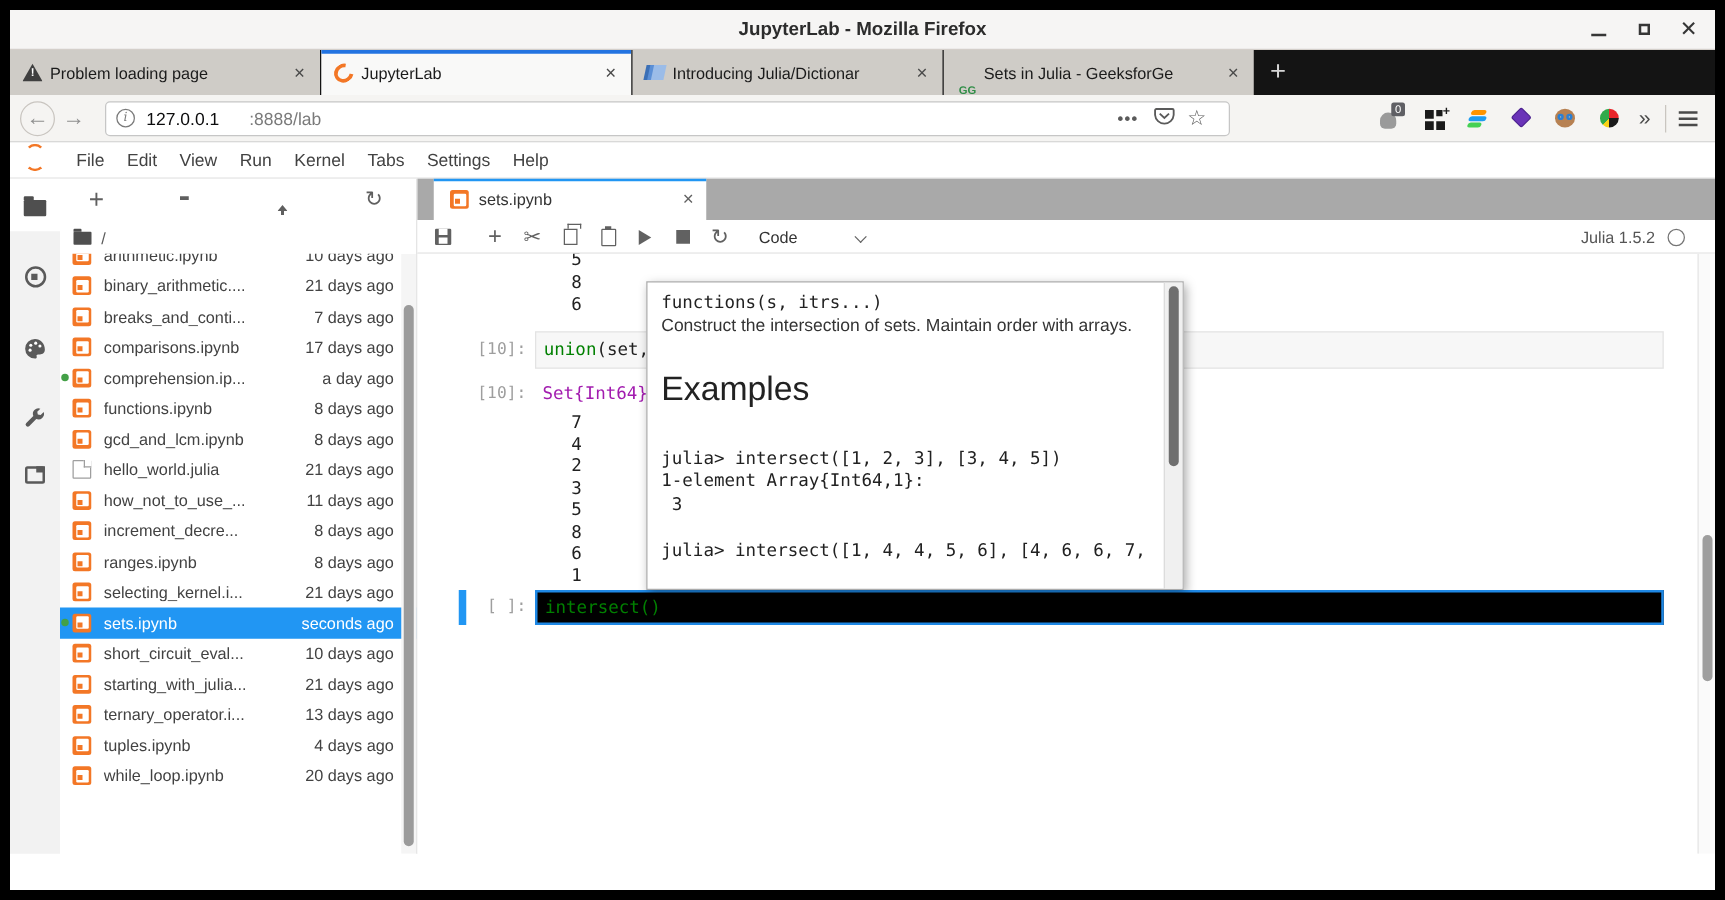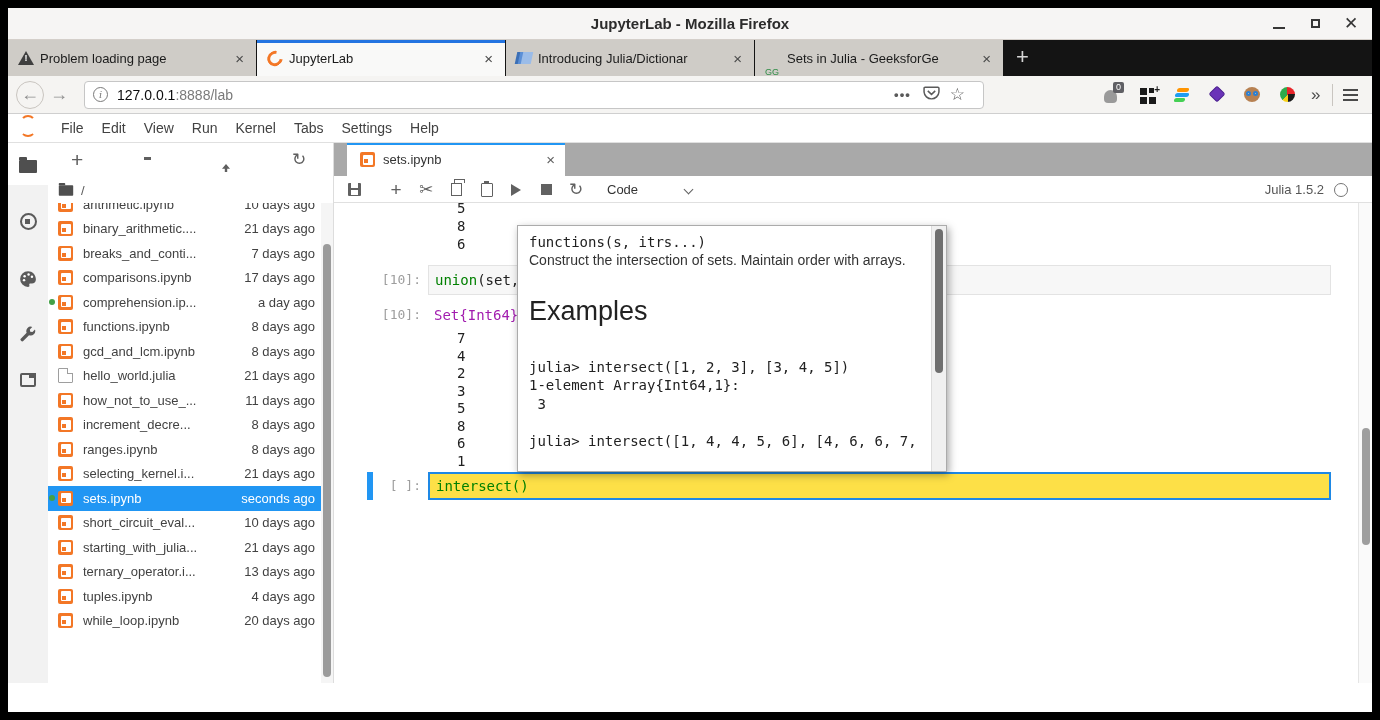--- a/index.html
+++ b/index.html
@@ -29,33 +29,33 @@
   .tbicon{width:16px;height:16px;flex:0 0 16px;position:relative;display:inline-block;}
   .tbicon.warn{clip-path:polygon(50% 6%,100% 94%,0 94%);background:#3f3f3f;}
   .tbicon.warn::after{content:"!";position:absolute;left:0;right:0;top:3px;text-align:center;
     color:#fff;font-size:9px;font-weight:700;}
   .tbicon.jup{border:3px solid #f37726;border-radius:50%;border-right-color:transparent;
     transform:rotate(-35deg);width:15px;height:15px;}
   .tbicon.wb i{position:absolute;width:10px;height:12px;background:#9bbce8;transform:skewX(-12deg);}
   .tbicon.wb i:nth-child(1){left:0;top:2px;background:#3b6fb6;}
   .tbicon.wb i:nth-child(2){left:3px;top:2px;background:#5b8fd6;}
   .tbicon.wb i:nth-child(3){left:6px;top:2px;background:#9bbce8;}
-  .tbicon.gfg{color:#2f8d46;font-weight:400;font-size:9px;line-height:16px;text-align:left;margin-top:28px;}
+  .tbicon.gfg{color:#2f8d46;font-weight:700;font-size:9px;line-height:16px;text-align:right;margin-top:28px;}
   .newtab{color:#d6d6d6;font-size:22px;line-height:34px;padding:0 12px;font-weight:400;}
 
   
   .navbar{height:38px;background:#f5f4f2;border-bottom:1px solid #cfcfcf;display:flex;align-items:center;padding:0 8px;}
   .navbtn{font-size:18px;color:#8f8f8f;width:30px;height:28px;display:flex;align-items:center;justify-content:center;}
   .navbtn.back{border:1px solid #c9c5c0;border-radius:50%;width:28px;background:#f5f4f2;}
   .urlbar{width:900px;height:28px;background:#fff;border:1px solid #c6c6c6;border-radius:4px;margin-left:10px;
     display:flex;align-items:center;padding:0 8px;}
   .uinfo{width:15px;height:15px;border:1px solid #7a7a7a;border-radius:50%;color:#7a7a7a;font-size:10px;
     display:flex;align-items:center;justify-content:center;font-style:italic;font-family:"DejaVu Serif",serif;}
   .uhost{font-size:14px;color:#0c0c0d;margin-left:9px;}
-  .upath{font-size:14px;color:#7a7a7a;}
+  .upath{font-size:14px;color:#7a7a7a;margin-left:24px;}
   .usp{flex:1;}
   .udots{color:#5a5a5a;font-size:13px;letter-spacing:1px;margin-right:12px;font-weight:700;}
   .upocket svg,.ustar{margin-right:10px;}
   .ustar{font-size:17px;color:#5a5a5a;}
   .extzone{display:flex;align-items:center;margin-left:120px;gap:17px;}
   .ext{position:relative;width:18px;height:18px;display:inline-block;}
   .ext.badge0 i{position:absolute;left:0;bottom:1px;width:13px;height:13px;background:#9a9a9a;border-radius:50% 50% 4px 4px;}
   .ext.badge0 b{position:absolute;right:-2px;top:-4px;background:#5f5f64;color:#fff;font-size:9px;font-weight:400;
     padding:0 3px;border-radius:2px;line-height:11px;}
   .ext.grid i{position:absolute;width:7px;height:7px;background:#1a1a1a;}
@@ -173,21 +173,21 @@
   .prompt{width:87px;margin-right:7px;text-align:right;font-size:13px;line-height:30px;color:#9e9e9e;flex:0 0 87px;}
   .inbox{width:903px;height:30px;background:#f7f7f7;border:1px solid #e3e3e3;font-size:14px;line-height:28px;padding:0 6px;color:#212121;}
   .kwgreen{color:#008000;}
   .outrow{display:flex;margin-top:11px;}
   .outrow .prompt{line-height:18px;}
   .outtext{font-size:14px;line-height:18px;color:#a21caf;margin-left:6px;}
   .outitems{margin:6px 0 0 123px;font-size:14px;line-height:17.5px;color:#212121;}
   .activerow{display:flex;margin-top:2px;position:relative;}
   .abluebar{position:absolute;left:33px;top:0;bottom:0;width:6px;background:#2196f3;}
   .activerow .prompt{line-height:28px;}
-  .inbox.active{background:#fde047;border:2px solid #1e88e5;height:28px;line-height:24px;}
+  .inbox.active{background:#000000;border:2px solid #1e88e5;height:28px;line-height:24px;}
 
   .tooltip{position:absolute;left:183px;top:22px;width:430px;height:247px;background:#fff;
     border:1px solid #ababab;box-shadow:2px 3px 8px rgba(0,0,0,.35);z-index:5;padding:7px 24px 0 11px;overflow:hidden;}
   .ttsig{font-size:14px;line-height:18px;color:#212121;}
   .ttdesc{font-size:14px;line-height:19px;color:#333;}
   .tthead{font-size:27px;font-weight:400;color:#222;margin-top:26px;margin-bottom:31px;}
   .ttcode{font-size:14px;line-height:18.4px;color:#212121;white-space:pre;}
   .ttscroll{position:absolute;right:0;top:0;bottom:0;width:15px;background:#f0f0f0;border-left:1px solid #dcdcdc;}
   .ttscroll i{position:absolute;left:3px;top:3px;width:8px;height:144px;background:#6f6f6f;border-radius:4px;}
 

